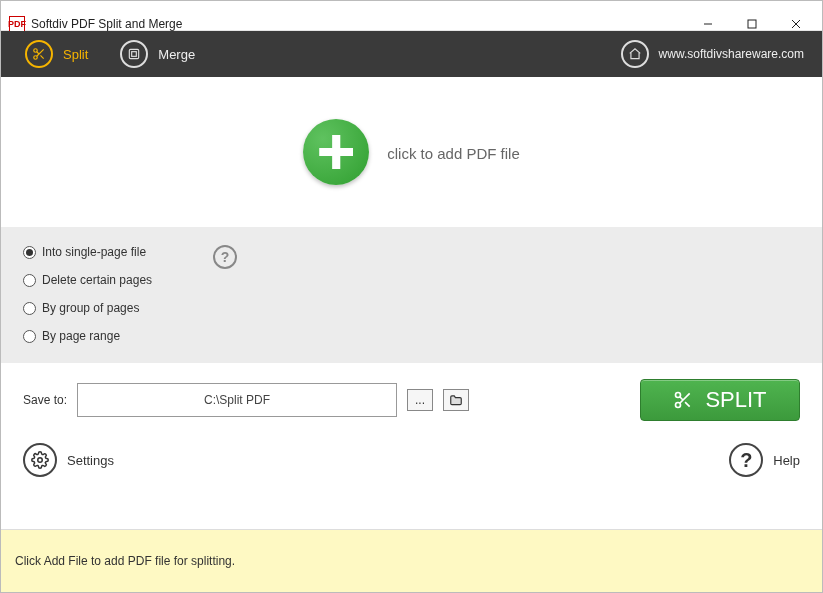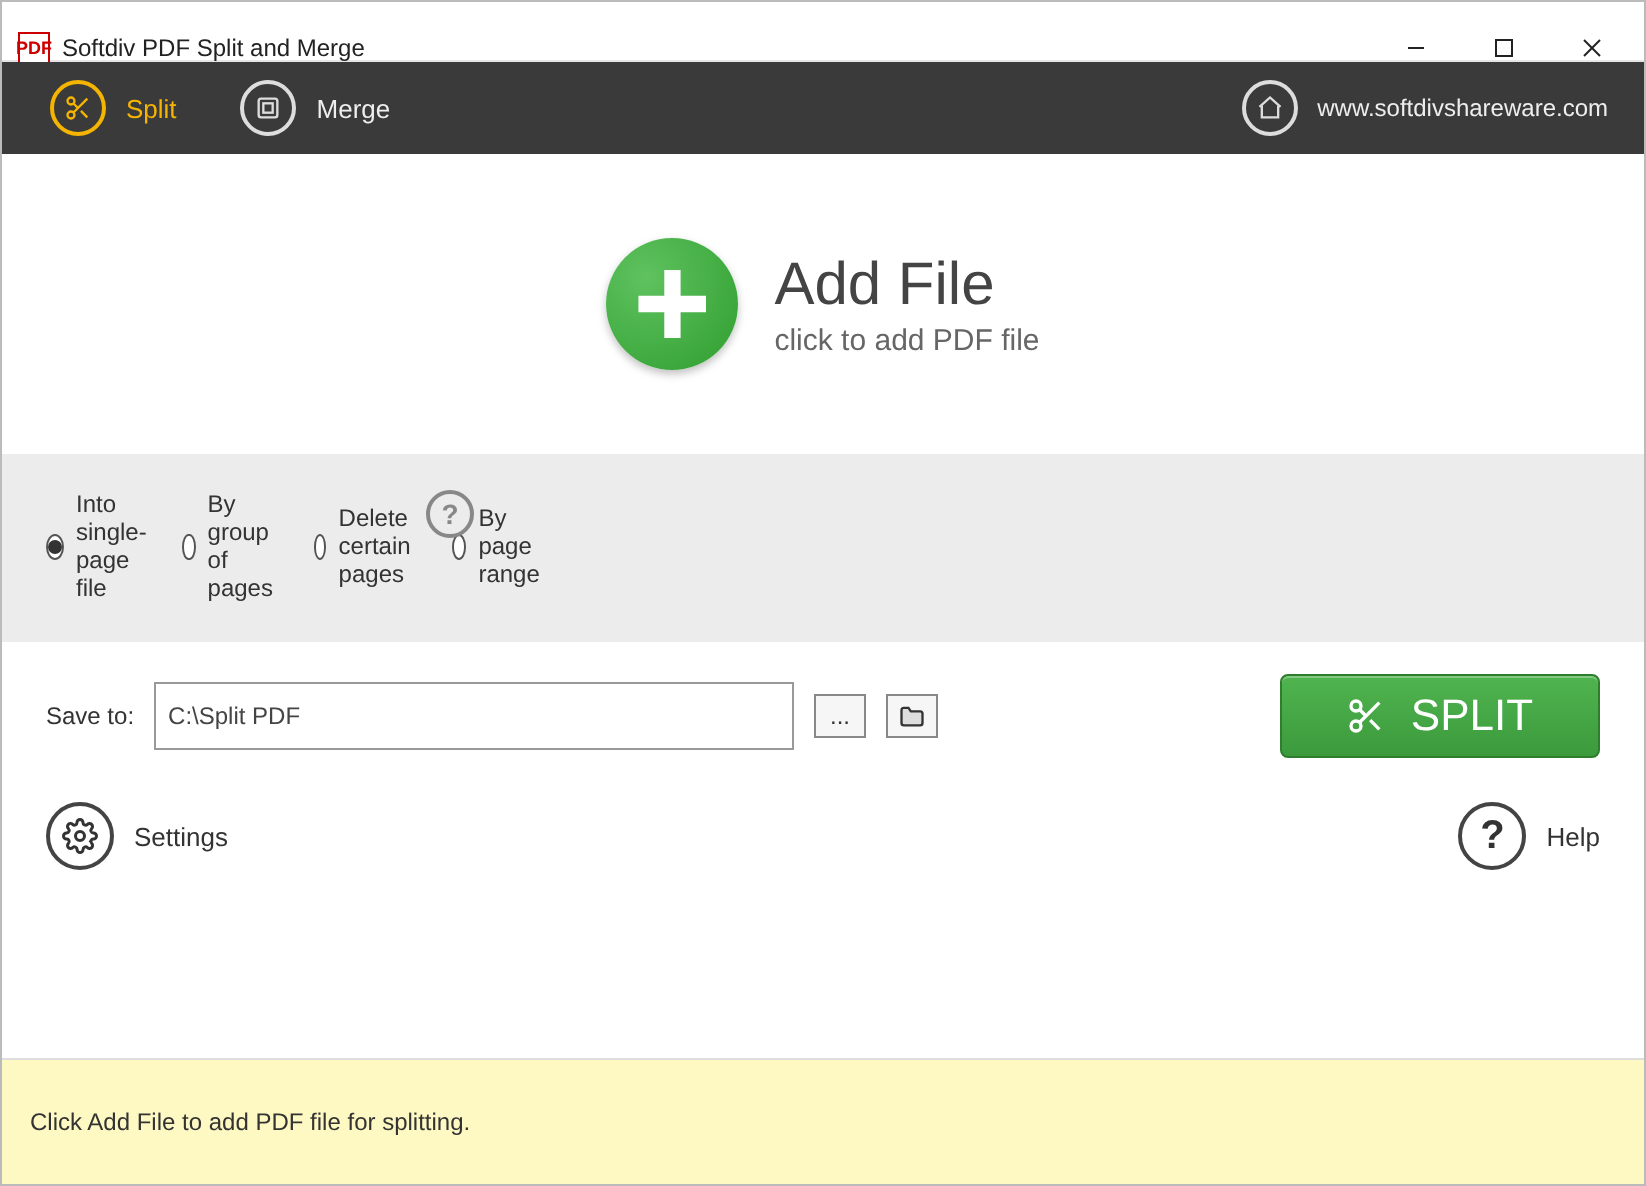--- a/index.html
+++ b/index.html
@@ -31,33 +31,33 @@
   
   .addzone { height: 150px; display: flex; align-items: center; justify-content: center; cursor: pointer; }
   .addzone-inner { display: flex; align-items: center; gap: 18px; }
   .plus-circle { width: 66px; height: 66px; border-radius: 50%; background: radial-gradient(circle at 30% 30%, #5fc25f, #2f9e2f); display: flex; align-items: center; justify-content: center; box-shadow: 0 2px 4px rgba(0,0,0,0.25); }
   .plus-circle .plus { width: 34px; height: 34px; background: #fff; clip-path: polygon(38% 0,62% 0,62% 38%,100% 38%,100% 62%,62% 62%,62% 100%,38% 100%,38% 62%,0 62%,0 38%,38% 38%); border-radius: 3px; }
   .add-text .h { font-size: 30px; color: #444; font-weight: 400; }
   .add-text .s { font-size: 15px; color: #666; margin-top: 2px; }
 
   
   .options { background: #ececec; padding: 18px 22px 20px; display: flex; gap: 20px; }
-  .opts-left { width: 170px; display: flex; flex-direction: row; gap: 14px; }
+  .opts-left { width: 170px; display: flex; flex-direction: column; gap: 14px; }
   .radio-row { display: flex; align-items: center; gap: 6px; cursor: pointer; }
   .radio { width: 13px; height: 13px; border-radius: 50%; border: 1px solid #555; display: flex; align-items: center; justify-content: center; background: #fff; }
   .radio.sel::after { content: ""; width: 7px; height: 7px; border-radius: 50%; background: #333; }
   .radio-label { font-size: 12px; color: #333; }
   .opts-right { display: flex; align-items: flex-start; gap: 10px; padding-top: 0; }
   .help-ic { width: 24px; height: 24px; border-radius: 50%; border: 2px solid #888; color: #888; display: flex; align-items: center; justify-content: center; font-weight: bold; font-size: 14px; }
   .hint-text { font-size: 12px; color: #555; padding-top: 4px; }
 
   
   .save-row { padding: 16px 22px; display: flex; align-items: center; gap: 10px; }
   .save-lbl { font-size: 12px; color: #333; }
-  .save-input { border: 1px solid #999; height: 31px; width: 320px; padding: 16px 6px; font-size: 12px; color: #444; }
+  .save-input { border: 1px solid #999; height: 31px; width: 320px; padding: 16px 6px; font-size: 12px; color: #444; text-align: center; }
   .sm-btn { width: 26px; height: 22px; border: 1px solid #888; background: #f6f6f6; display: flex; align-items: center; justify-content: center; cursor: pointer; font-size: 12px; color: #333; }
   .big-btn { margin-left: auto; background: linear-gradient(#4fb44f,#3c9a3c); border: 1px solid #2e7e2e; border-radius: 4px; color: #fff; font-size: 22px; font-weight: 500; width: 160px; height: 42px; display: flex; align-items: center; justify-content: center; gap: 12px; cursor: pointer; box-shadow: inset 0 1px 0 rgba(255,255,255,0.3); }
 
   
   .bottom-row { padding: 6px 22px 18px; display: flex; justify-content: space-between; gap: 20px; }
   .round-link { display: flex; align-items: center; gap: 10px; cursor: pointer; }
   .round-link .circ { width: 34px; height: 34px; border-radius: 50%; border: 2px solid #444; display: flex; align-items: center; justify-content: center; }
   .round-link .txt { font-size: 13px; color: #333; }
 
   
@@ -123,39 +123,38 @@
 </div>
 
 <div class="content">
 
   <div class="addzone">
     <div class="addzone-inner">
       <div class="plus-circle">
           <div class="plus"></div>
         </div>
       <div class="add-text">
-        <div class="h">Add File</div>
         <div class="s">click to add PDF file</div>
       </div>
     </div>
   </div>
 
   <div class="options">
     <div class="opts-left">
       <div class="radio-row">
         <span class="radio sel"></span>
         <span class="radio-label">Into single-page file</span>
       </div>
       <div class="radio-row">
         <span class="radio"></span>
+        <span class="radio-label">Delete certain pages</span>
+      </div>
+      <div class="radio-row">
+        <span class="radio"></span>
         <span class="radio-label">By group of pages</span>
-      </div>
-      <div class="radio-row">
-        <span class="radio"></span>
-        <span class="radio-label">Delete certain pages</span>
       </div>
       <div class="radio-row">
         <span class="radio"></span>
         <span class="radio-label">By page range</span>
       </div>
     </div>
     <div class="opts-right">
       <span class="help-ic">?</span>
     </div>
   </div>

